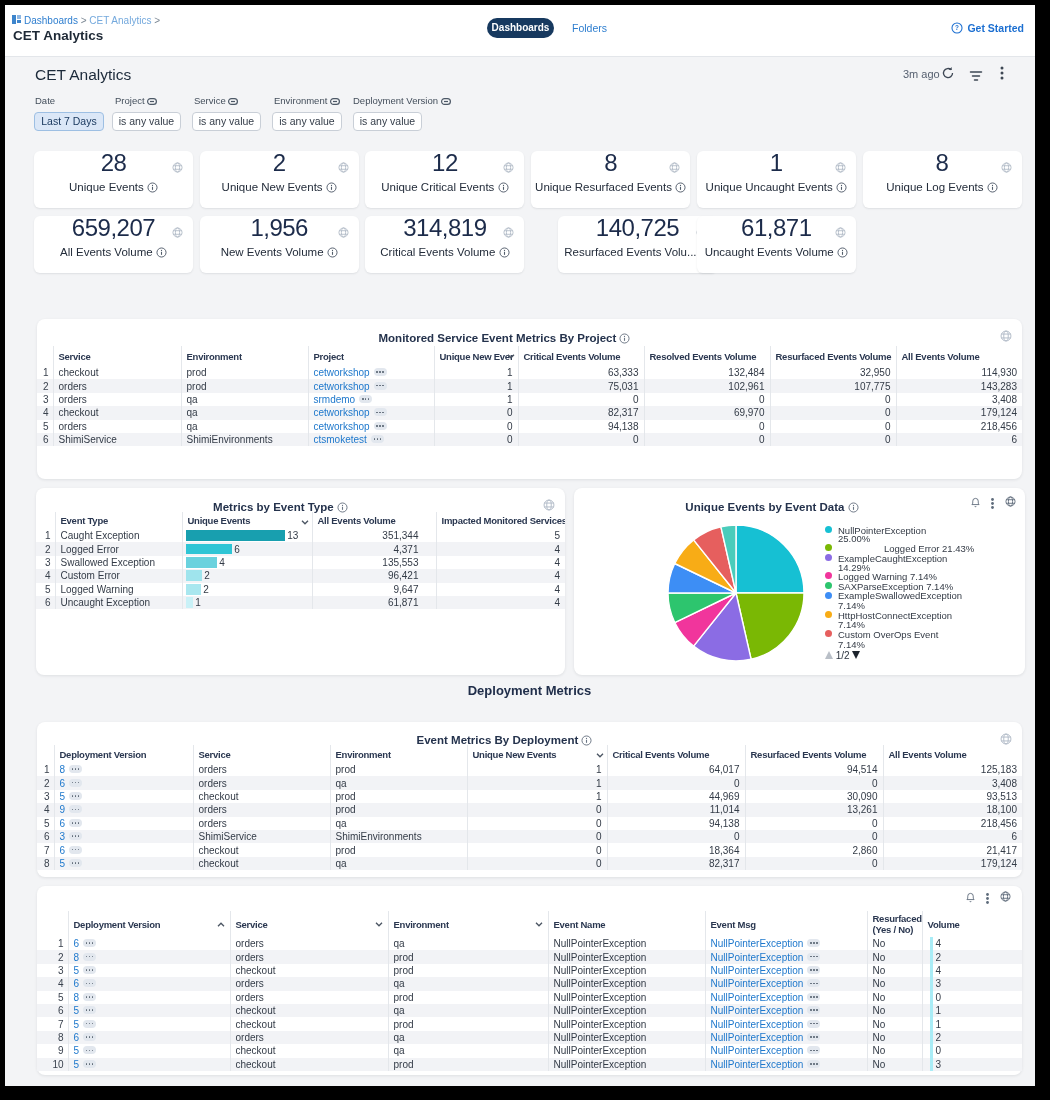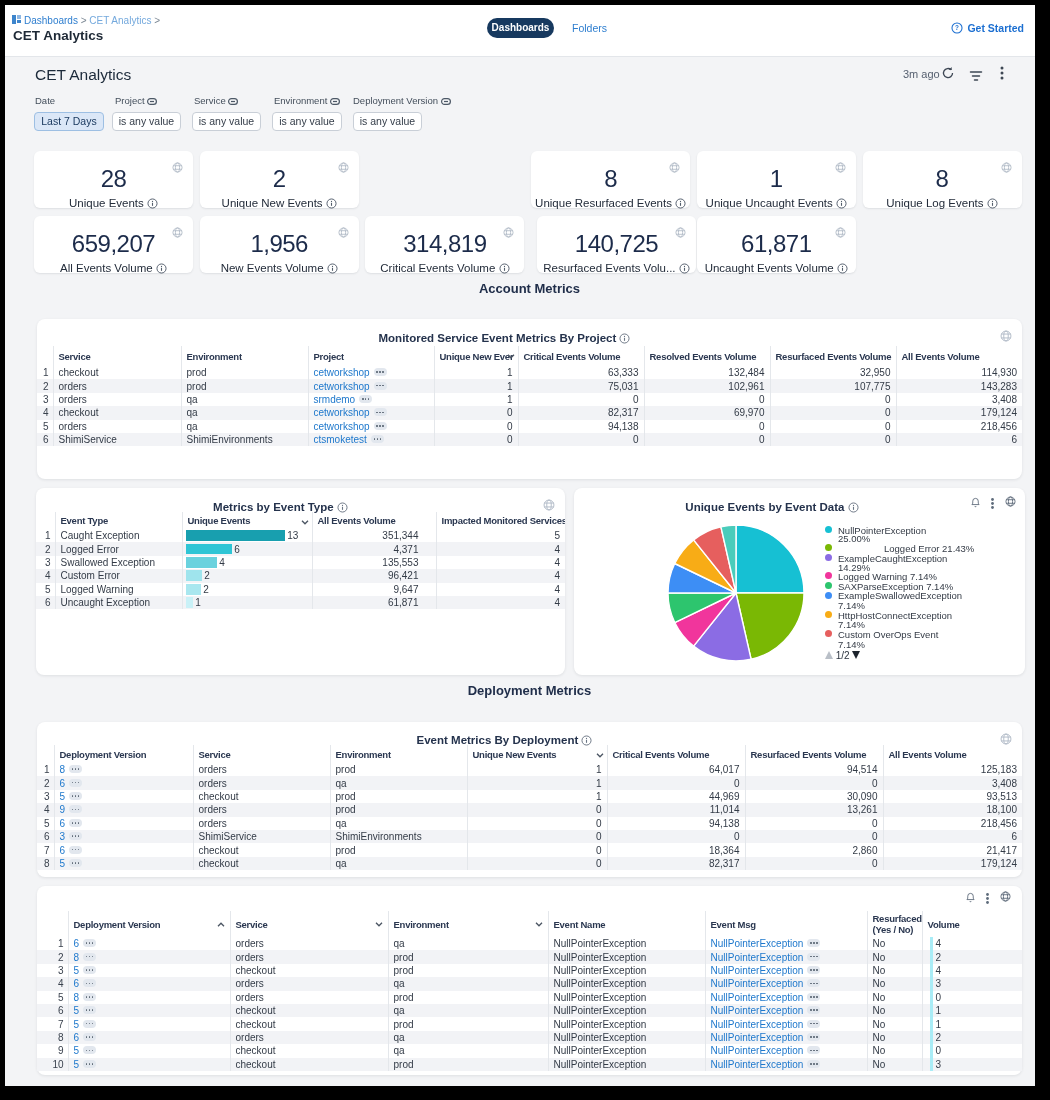--- a/index.html
+++ b/index.html
@@ -1,20 +1,20 @@
 <!DOCTYPE html>
 <html><head><meta charset="utf-8"><style>
 *{margin:0;padding:0;box-sizing:border-box}
 html,body{width:1050px;height:1100px;background:#000;font-family:"Liberation Sans",sans-serif;-webkit-font-smoothing:antialiased}
 #page{position:absolute;left:5px;top:5px;width:1030px;height:1081px;background:#f3f4f6;overflow:hidden}
 .abs{position:absolute}
 #hdr{position:absolute;left:0;top:0;width:1030px;height:52px;background:#fff;border-bottom:1px solid #e3e6ea}
 .card{position:absolute;background:#fff;border-radius:8px;box-shadow:0 1px 3px rgba(35,45,60,.10)}
 .mcard{position:absolute;background:#fff;border-radius:6px;box-shadow:0 1px 2px rgba(35,45,60,.10);width:159px;height:57px;text-align:center}
-.mnum{font-size:24px;font-weight:500;color:#1c2b4a;line-height:1;margin-top:16px;letter-spacing:-0.5px}
+.mnum{font-size:24px;font-weight:500;color:#1c2b4a;line-height:1;margin-top:0;letter-spacing:-0.5px}
 .mlbl{font-size:11.5px;color:#232c3a;margin-top:6px}
 .ttl{position:absolute;left:0;width:935px;text-align:center;font-size:11.5px;font-weight:700;color:#24324c}
 table{border-collapse:collapse;table-layout:fixed;font-size:10px;color:#333b47}
 th{font-weight:700;font-size:9.5px;letter-spacing:-0.25px;color:#2a3750;text-align:left;padding:0 4px 0 5px;white-space:nowrap;overflow:hidden}
 td{padding:0 5px;white-space:nowrap;overflow:hidden}
 tbody tr{height:13.4px}
 tbody tr:nth-child(even){background:#f2f3f6}
 .rn{text-align:right;color:#3a424e;padding-right:4px}
 .num{text-align:right}
 .vline{border-left:1px solid #e4e7eb}
@@ -106,20 +106,35 @@
             <path d="M1.7 5.4 H14.3 M1.7 10.6 H14.3"></path>
           </g>
         </svg></div>
       <div class="mnum">2</div>
       <div class="mlbl">Unique New Events <svg width="11" height="11" viewBox="0 0 16 16" style="vertical-align:-2px">
           <circle cx="8" cy="8" r="6.6" fill="none" stroke="#525d6b" stroke-width="1.4"></circle>
           <rect x="7.2" y="7" width="1.6" height="4.4" fill="#525d6b"></rect>
           <rect x="7.2" y="4.2" width="1.6" height="1.7" fill="#525d6b"></rect>
         </svg></div>
     </div>
+<div class="mcard" style="left:360.4px;top:146px">
+      <div class="abs" style="right:10px;top:8px"><svg width="11" height="11" viewBox="0 0 16 16" style="">
+          <g fill="none" stroke="#b3bcc8" stroke-width="1.3">
+            <circle cx="8" cy="8" r="6.6"></circle>
+            <ellipse cx="8" cy="8" rx="3" ry="6.6"></ellipse>
+            <path d="M1.7 5.4 H14.3 M1.7 10.6 H14.3"></path>
+          </g>
+        </svg></div>
+      <div class="mnum">12</div>
+      <div class="mlbl">Unique Critical Events <svg width="11" height="11" viewBox="0 0 16 16" style="vertical-align:-2px">
+          <circle cx="8" cy="8" r="6.6" fill="none" stroke="#525d6b" stroke-width="1.4"></circle>
+          <rect x="7.2" y="7" width="1.6" height="4.4" fill="#525d6b"></rect>
+          <rect x="7.2" y="4.2" width="1.6" height="1.7" fill="#525d6b"></rect>
+        </svg></div>
+    </div>
 <div class="mcard" style="left:526.1px;top:146px">
       <div class="abs" style="right:10px;top:8px"><svg width="11" height="11" viewBox="0 0 16 16" style="">
           <g fill="none" stroke="#b3bcc8" stroke-width="1.3">
             <circle cx="8" cy="8" r="6.6"></circle>
             <ellipse cx="8" cy="8" rx="3" ry="6.6"></ellipse>
             <path d="M1.7 5.4 H14.3 M1.7 10.6 H14.3"></path>
           </g>
         </svg></div>
       <div class="mnum">8</div>
       <div class="mlbl">Unique Resurfaced Events <svg width="11" height="11" viewBox="0 0 16 16" style="vertical-align:-2px">
@@ -196,21 +211,21 @@
             <path d="M1.7 5.4 H14.3 M1.7 10.6 H14.3"></path>
           </g>
         </svg></div>
       <div class="mnum">314,819</div>
       <div class="mlbl">Critical Events Volume <svg width="11" height="11" viewBox="0 0 16 16" style="vertical-align:-2px">
           <circle cx="8" cy="8" r="6.6" fill="none" stroke="#525d6b" stroke-width="1.4"></circle>
           <rect x="7.2" y="7" width="1.6" height="4.4" fill="#525d6b"></rect>
           <rect x="7.2" y="4.2" width="1.6" height="1.7" fill="#525d6b"></rect>
         </svg></div>
     </div>
-<div class="mcard" style="left:532px;top:211px">
+<div class="mcard" style="left:553px;top:211px">
       <div class="abs" style="right:10px;top:8px"><svg width="11" height="11" viewBox="0 0 16 16" style="">
           <g fill="none" stroke="#b3bcc8" stroke-width="1.3">
             <circle cx="8" cy="8" r="6.6"></circle>
             <ellipse cx="8" cy="8" rx="3" ry="6.6"></ellipse>
             <path d="M1.7 5.4 H14.3 M1.7 10.6 H14.3"></path>
           </g>
         </svg></div>
       <div class="mnum">140,725</div>
       <div class="mlbl">Resurfaced Events Volu... <svg width="11" height="11" viewBox="0 0 16 16" style="vertical-align:-2px">
           <circle cx="8" cy="8" r="6.6" fill="none" stroke="#525d6b" stroke-width="1.4"></circle>
@@ -226,21 +241,20 @@
             <path d="M1.7 5.4 H14.3 M1.7 10.6 H14.3"></path>
           </g>
         </svg></div>
       <div class="mnum">61,871</div>
       <div class="mlbl">Uncaught Events Volume <svg width="11" height="11" viewBox="0 0 16 16" style="vertical-align:-2px">
           <circle cx="8" cy="8" r="6.6" fill="none" stroke="#525d6b" stroke-width="1.4"></circle>
           <rect x="7.2" y="7" width="1.6" height="4.4" fill="#525d6b"></rect>
           <rect x="7.2" y="4.2" width="1.6" height="1.7" fill="#525d6b"></rect>
         </svg></div>
     </div>
-<div class="sec" style="top:276px">Account Metrics</div>
 <div class="card" style="left:32px;top:314px;width:985px;height:160px">
 <div class="ttl" style="top:13px">Monitored Service Event Metrics By Project <svg width="11" height="11" viewBox="0 0 16 16" style="vertical-align:-2px">
           <circle cx="8" cy="8" r="6.6" fill="none" stroke="#6b7684" stroke-width="1.4"></circle>
           <rect x="7.2" y="7" width="1.6" height="4.4" fill="#6b7684"></rect>
           <rect x="7.2" y="4.2" width="1.6" height="1.7" fill="#6b7684"></rect>
         </svg></div>
 <div class="abs" style="right:10px;top:9px"><svg width="12" height="12" viewBox="0 0 16 16" style="">
           <g fill="none" stroke="#b3bcc8" stroke-width="1.3">
             <circle cx="8" cy="8" r="6.6"></circle>
             <ellipse cx="8" cy="8" rx="3" ry="6.6"></ellipse>

